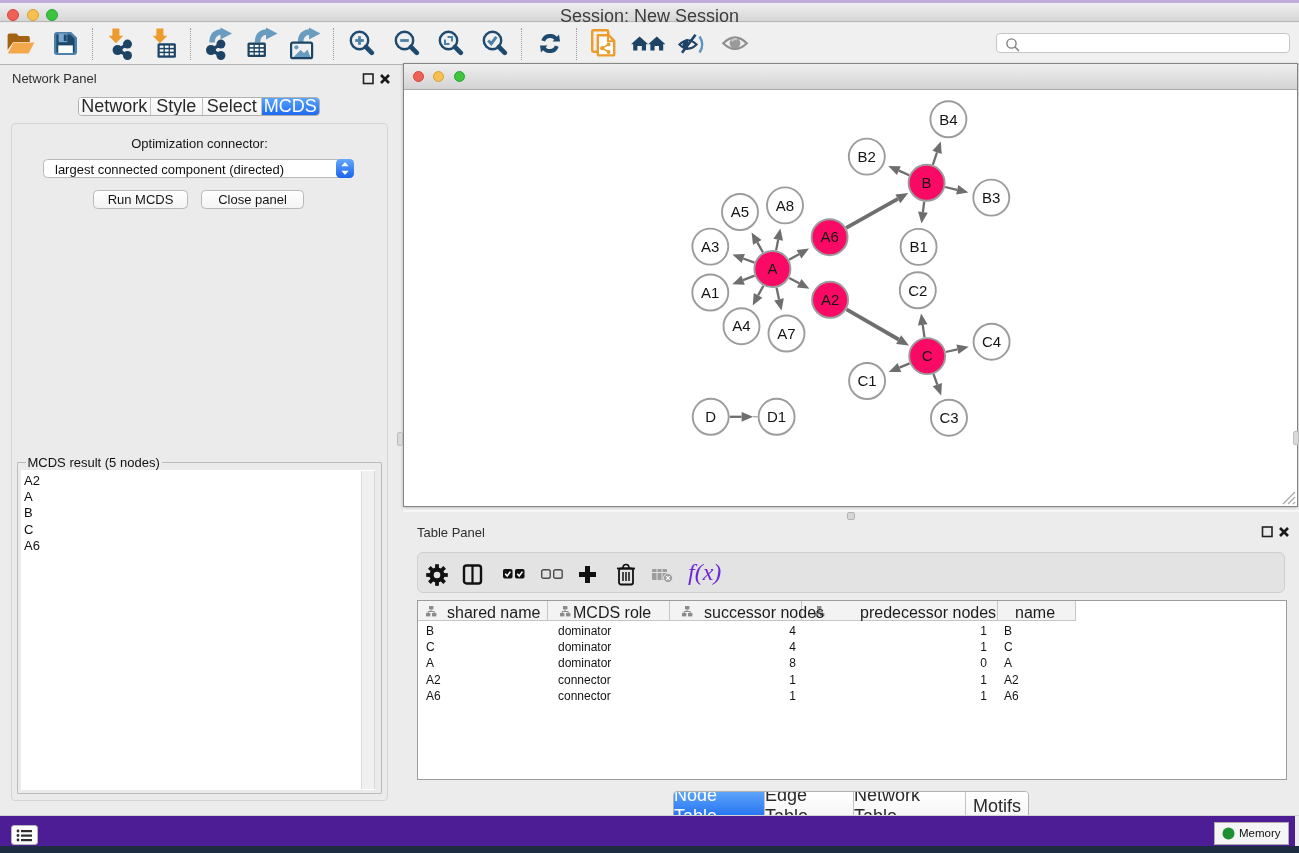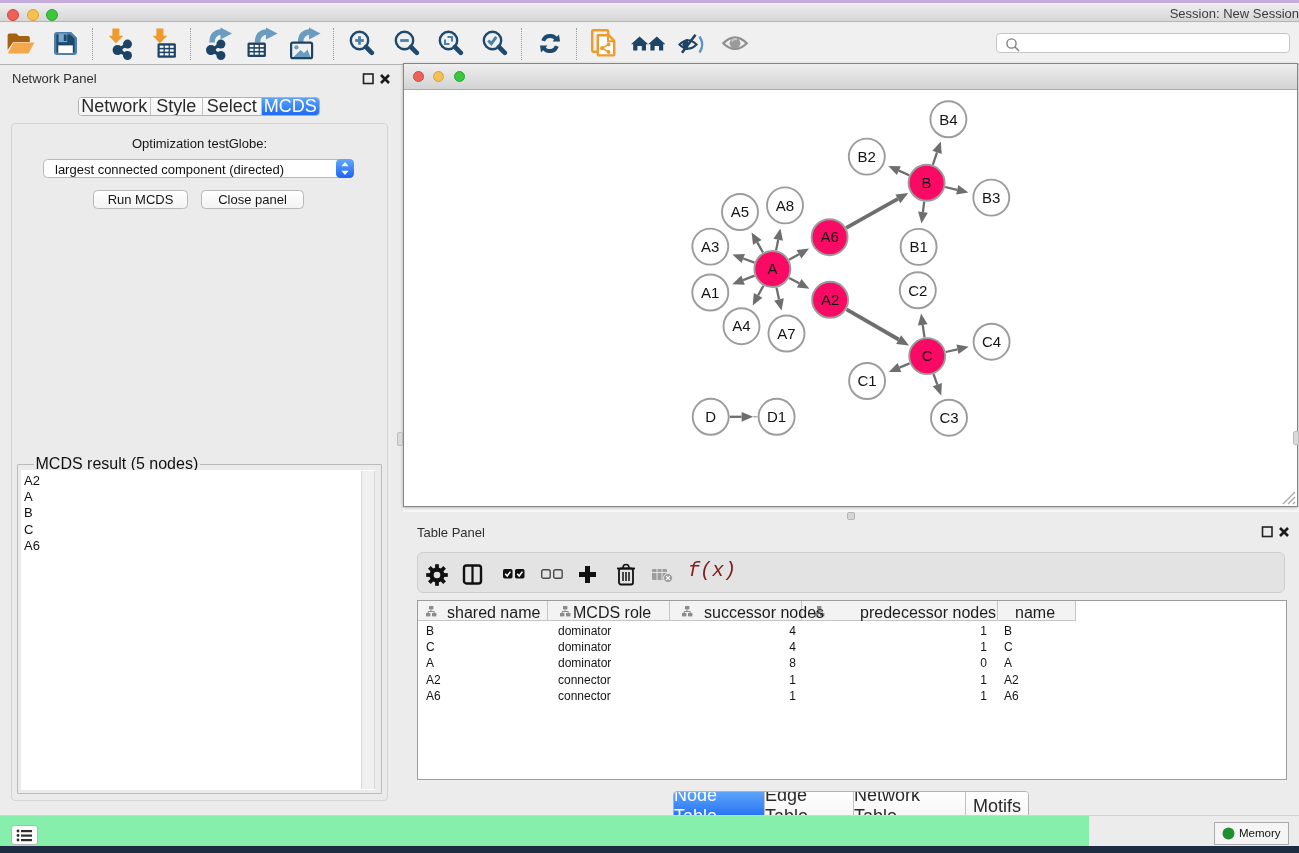--- a/index.html
+++ b/index.html
@@ -1,52 +1,52 @@
 <!DOCTYPE html>
 <html><head><meta charset="utf-8"><style>
 *{margin:0;padding:0;box-sizing:border-box}
 html,body{width:1299px;height:853px;overflow:hidden}
 body{font-family:"Liberation Sans",sans-serif;background:#ececec;position:relative}
 .abs{position:absolute}
 #desktop-top{left:0;top:0;width:1299px;height:3px;background:#c3abdc}
 #titlebar{left:0;top:3px;width:1299px;height:19px;background:linear-gradient(#efefef,#d6d6d6);border-bottom:1px solid #b6b6b6}
 .light{position:absolute;top:5.5px;width:12px;height:12px;border-radius:50%}
-#titlebar .t-title{position:absolute;left:0;right:0;top:3px;text-align:right;font-size:13px;color:#3c3c3c}
+#titlebar .t-title{position:absolute;left:0;right:0;top:3px;text-align:center;font-size:18px;color:#3c3c3c}
 #toolbar{left:0;top:23px;width:1299px;height:42px;background:#f0f0f0;border-bottom:1px solid #b3b3b3}
 .sep{position:absolute;top:5px;height:32px;width:0;border-left:1px dotted #9a9a9a}
 .tbi{position:absolute}
 #searchbox{position:absolute;left:996px;top:10px;width:294px;height:20px;background:#fff;border:1px solid #c6c6c6;border-radius:4px}
 #ctrl-title{left:12px;top:71px;font-size:13px;color:#2f2f2f}
 .wicons{position:absolute;font-size:12px;color:#111}
 .tabs{position:absolute;display:flex;height:19px;border:1px solid #b1b1b1;border-radius:4px;background:#fff;overflow:hidden}
 .tab{font-size:18px;color:#2a2a2a;display:flex;align-items:center;justify-content:center;border-right:1px solid #c2c2c2;background:linear-gradient(#ffffff,#f4f4f4)}
 .tab:last-child{border-right:none}
 .tab.sel{background:linear-gradient(#5ca4fa,#1e6bf0);color:#fff}
 #cp-box{left:11px;top:123px;width:377px;height:678px;background:#ebebeb;border:1px solid #d4d4d4;border-radius:4px}
 #opt-label{left:12px;top:136px;width:375px;text-align:center;font-size:13px;color:#161616}
 #dropdown{left:43px;top:159px;width:311px;height:19px;background:#fff;border:1px solid #b9b9b9;border-radius:4.5px}
 #dropdown .dtext{position:absolute;left:11px;top:2px;font-size:13px;color:#111}
 #dd-spin{position:absolute;right:-1px;top:-1px;width:18px;height:19px;border-radius:4.5px;background:linear-gradient(#62a8fa,#1c64ef)}
 .btn{position:absolute;height:19px;background:linear-gradient(#ffffff,#f3f3f3);border:1px solid #b9b9b9;border-radius:4.5px;font-size:13px;color:#161616;text-align:center;line-height:17px}
 fieldset#mcds{position:absolute;left:16.5px;top:455px;width:365px;height:339px;border:1px solid #bbb;border-radius:1px}
-fieldset#mcds legend{font-size:16px;color:#111;margin-left:16px;padding:0 2px}
+fieldset#mcds legend{font-size:13px;color:#111;margin-left:8px;padding:0 2px}
 #mcds-list{position:absolute;left:21px;top:470px;width:354px;height:320px;background:#fff;font-size:13px;color:#111;line-height:16.2px;padding:3px 0 0 3px}
 #mcds-scroll{position:absolute;left:361px;top:471px;width:14px;height:318px;background:#f0f0f0;border-left:1px solid #d9d9d9;border-right:1px solid #d9d9d9}
 #netwin{left:403px;top:63px;width:895px;height:444px;background:#fff;border:1px solid #858585;box-shadow:0 1px 3px rgba(0,0,0,0.25)}
 #netwin .nt-bar{position:absolute;left:0;top:0;right:0;height:26px;background:linear-gradient(#efefef,#d3d3d3);border-bottom:1px solid #ababab}
 #netwin .nt-title{position:absolute;left:0;right:0;top:6px;text-align:center;font-size:13px;color:#3b3b3b}
 #tp-title{left:417px;top:525px;font-size:13px;color:#2f2f2f}
 #tp-toolbar{left:417px;top:552px;width:868px;height:41px;background:#e3e3e3;border:1px solid #cfcfcf;border-radius:6px}
 #tbl{left:417px;top:600px;width:870px;height:180px;background:#fff;border:1px solid #9c9c9c}
 #tbl-head{position:absolute;left:0;top:0;width:658px;height:20px;background:#f3f3f3;border-bottom:1px solid #c6c6c6}
 .hsep{position:absolute;top:0;height:20px;width:0;border-left:1px solid #c6c6c6}
 .hcell{position:absolute;top:3px;font-size:16px;color:#1d1d1d}
 .cell{position:absolute;font-size:12px;color:#141414;white-space:pre}
 #statusline{left:0;top:815px;width:1299px;height:1px;background:#d2d2d2}
-#statusbar{left:0;top:816px;width:1089px;height:30px;background:#86efac}
+#statusbar{left:0;top:816px;width:1295px;height:30px;background:#4c1d95}
 #listbtn{position:absolute;left:11px;top:9px;width:26.5px;height:19.5px;background:#fcfcfc;border:1px solid #b6b6b6;border-radius:3px}
 #membtn{position:absolute;left:1214px;top:6px;width:74.5px;height:22.5px;background:#f5f5f5;border:1px solid #ababab;font-size:11.5px;color:#121212}
 #desktop-bot{left:0;top:846px;width:1299px;height:7px;background:#1d2c41}
 </style></head><body>
 <div class="abs" id="desktop-top"></div>
 <div class="abs" id="titlebar">
   <div class="light" style="left:7px;background:#ee6156;border:1px solid #d9453c"></div>
   <div class="light" style="left:26.5px;background:#f5c04f;border:1px solid #dfa02f"></div>
   <div class="light" style="left:46px;background:#3ec43d;border:1px solid #24a73b"></div>
   <div class="t-title">Session: New Session</div>
@@ -211,21 +211,21 @@
       <rect x="1.5" y="2" width="9.5" height="9.5" fill="none" stroke="#222" stroke-width="1.6"></rect>
       <path d="M19 3 L27 11 M27 3 L19 11" stroke="#1a1a1a" stroke-width="2.6"></path>
     </svg></div>
 <div class="tabs" style="left:77.8px;top:96.5px">
   <div class="tab" style="width:72px">Network</div>
   <div class="tab" style="width:52px">Style</div>
   <div class="tab" style="width:59px">Select</div>
   <div class="tab sel" style="width:57px">MCDS</div>
 </div>
 <div class="abs" id="cp-box"></div>
-<div class="abs" id="opt-label">Optimization testGlobe:</div>
+<div class="abs" id="opt-label">Optimization connector:</div>
 <div class="abs" id="dropdown">
     <span class="dtext">largest connected component (directed)</span>
     <div id="dd-spin"><svg width="18" height="19">
         <polygon points="9,3 12.6,7.2 5.4,7.2" fill="#fff"></polygon>
         <polygon points="9,16 12.6,11.8 5.4,11.8" fill="#fff"></polygon>
       </svg></div>
   </div>
 <div class="btn" style="left:93px;top:190px;width:95px">Run MCDS</div>
 <div class="btn" style="left:201px;top:190px;width:103px">Close panel</div>
 <fieldset id="mcds">
@@ -387,21 +387,21 @@
     <svg class="tbi" style="left:234px;top:14px" width="22" height="16">
       <rect x="0" y="2" width="15" height="11" rx="1" fill="#9d9d9d"></rect>
       <g stroke="#e3e3e3" stroke-width="1">
         <line x1="0" y1="5.5" x2="15" y2="5.5"></line>
         <line x1="5" y1="2" x2="5" y2="13"></line>
         <line x1="10" y1="2" x2="10" y2="13"></line>
       </g>
       <circle cx="16" cy="11" r="4.5" fill="#9d9d9d" stroke="#e3e3e3"></circle>
       <path d="M14.2 9.2 L17.8 12.8 M17.8 9.2 L14.2 12.8" stroke="#fff" stroke-width="1.2"></path>
     </svg>
-    <div style="position:absolute;left:270px;top:6px;font-family:Liberation Mono, monospace;font-style:italic;font-size:20px;color:#7f1d1d">f(x)</div>
+    <div style="position:absolute;left:270px;top:6px;font-family:Liberation Serif, serif;font-style:italic;font-size:24px;color:#6d28d9">f(x)</div>
   </div>
 <div class="abs" id="tbl">
   <div id="tbl-head">
     <div class="hsep" style="left:129px"></div>
     <div class="hsep" style="left:251px"></div>
     <div class="hsep" style="left:383px"></div>
     <div class="hsep" style="left:579px"></div>
     <div class="hsep" style="left:657px"></div>
     <svg style="position:absolute;left:8px;top:5px" width="11" height="11">
         <g fill="#8b8b8b">

